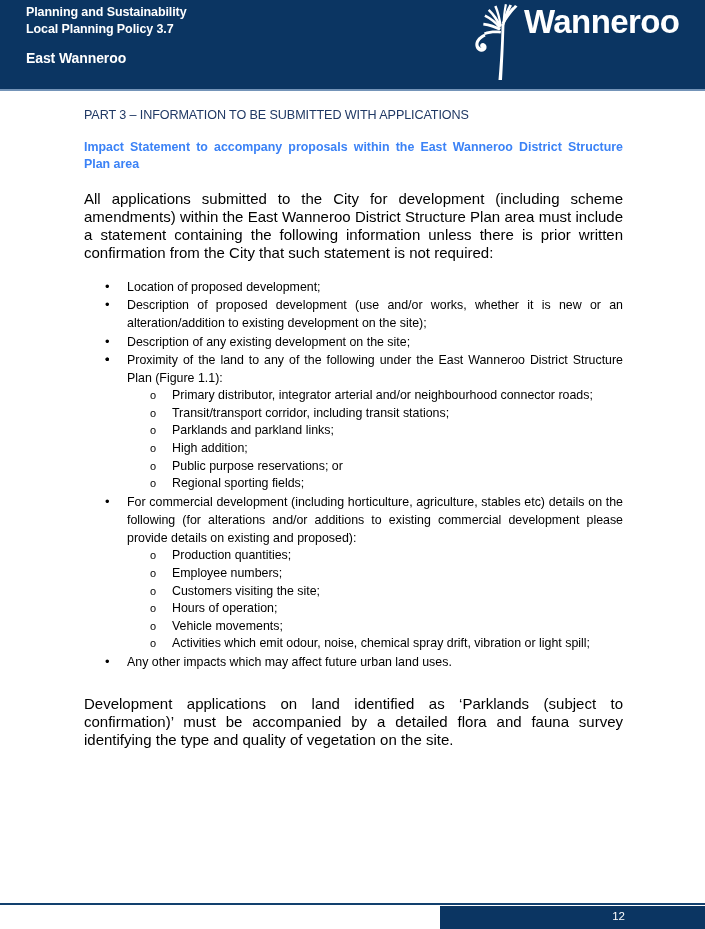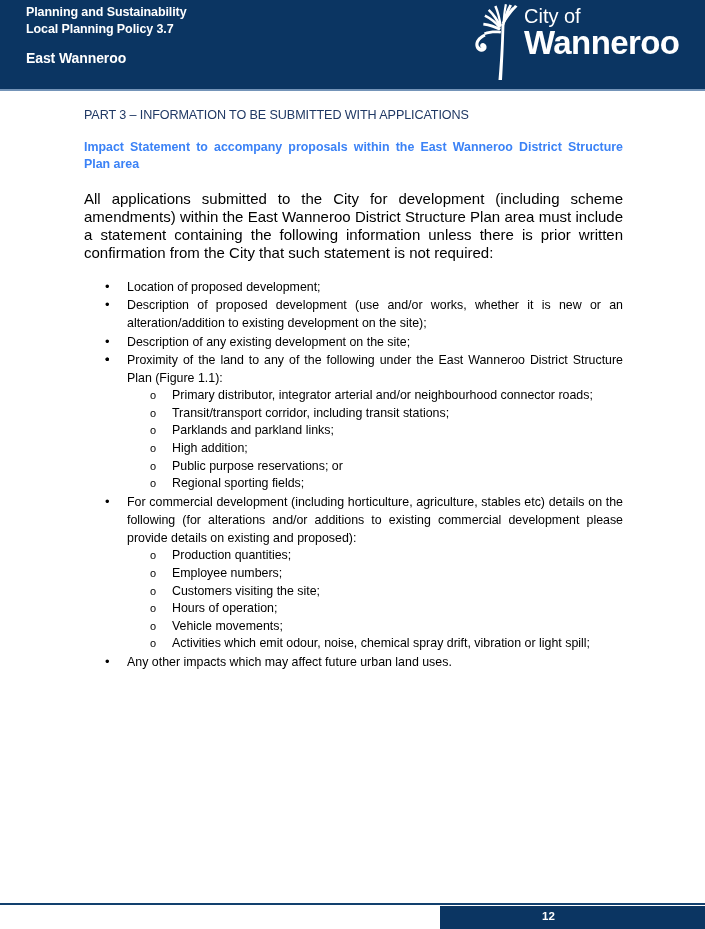--- a/index.html
+++ b/index.html
@@ -178,25 +178,24 @@
     top: 906px;
     width: 265px;
     height: 23px;
     background: #0B3562;
   }
   .footer-page {
     position: absolute;
     left: 0;
     top: 4px;
     width: 185px;
-    text-align: center;
+    text-align: right;
     color: #FFFFFF;
     font-size: 11.5px;
-    font-weight: bold;
-    padding-left: 16px;
+    font-weight: normal;
   }
 </style>
 </head>
 <body>
 
 <div class="header">
   <div class="header-titles">
     <div class="header-line">Planning and Sustainability</div>
     <div class="header-line">Local Planning Policy 3.7</div>
     <div class="header-line accent">East Wanneroo</div>
@@ -212,21 +211,20 @@
         <path d="M30.8 21.5 C29.5 14, 28 7, 25.5 1.5 L23.2 2.5 C25.8 8, 27.6 15, 28.6 22.2 Z"></path>
         <path d="M30.5 22 C27.5 15.5, 23.5 9.5, 18.5 5 L16.8 6.8 C21.5 11, 25.2 17, 28.0 23 Z"></path>
         <path d="M30.2 23 C26 18, 20.5 13.5, 14.5 10.5 L13.3 12.8 C19 15.5, 24 19.5, 27.8 24.2 Z"></path>
         <path d="M30 24.5 C25 21.5, 19 19.5, 12.5 18.8 L12.2 21.4 C18.3 22.2, 23.8 24, 28.3 26.6 Z"></path>
         <path d="M30 27 C24.5 26, 18.5 26.5, 13 28.5 L13.8 31 C19 29.2, 24.5 28.8, 29.6 29.6 Z"></path>
         <path d="M13.6 29.8 C8.5 31.8, 5 35.5, 4.4 39.5 C3.9 43, 5.8 46.4, 9 47.4 C11.8 48.2, 14.6 46.9, 15.4 44.4 C16.1 42.1, 14.9 39.8, 12.8 39.2 C11.2 38.7, 9.6 39.5, 9.2 41 C8.9 42.2, 9.5 43.4, 10.6 43.8 C9.0 43.7, 7.7 42.5, 7.5 40.8 C7.1 37.7, 10.0 34.4, 14.5 32.4 Z"></path>
         <path d="M30.8 19 C33.5 13, 37 7.5, 41.5 3.2 L42.8 4.6 C38.8 8.8, 35.6 14, 33.2 19.6 Z"></path>
       </g>
     </svg>
     <div class="logo-text">
-      <div class="logo-city">City of</div>
       <div class="logo-wanneroo">Wanneroo</div>
     </div>
   </div>
 </div>
 <div class="header-underline"></div>
 
 <div class="content">
   <div class="part-heading">PART 3 – INFORMATION TO BE SUBMITTED WITH APPLICATIONS</div>
   <div class="subheading">Impact Statement to accompany proposals within the East Wanneroo District Structure Plan area</div>
   <div class="para">All applications submitted to the City for development (including scheme amendments) within the East Wanneroo District Structure Plan area must include a statement containing the following information unless there is prior written confirmation from the City that such statement is not required:</div>
@@ -248,18 +246,19 @@
           <li class="subbullet nojustify"><span class="marker">o</span><span>Production quantities;</span></li>
           <li class="subbullet nojustify"><span class="marker">o</span><span>Employee numbers;</span></li>
           <li class="subbullet nojustify"><span class="marker">o</span><span>Customers visiting the site;</span></li>
           <li class="subbullet nojustify"><span class="marker">o</span><span>Hours of operation;</span></li>
           <li class="subbullet nojustify"><span class="marker">o</span><span>Vehicle movements;</span></li>
           <li class="subbullet"><span class="marker">o</span><span>Activities which emit odour, noise, chemical spray drift, vibration or light spill;</span></li>
         </ul></li>
       <li class="bullet"><span class="marker">•</span><span>Any other impacts which may affect future urban land uses.</span></li>
     </ul>
 
+  <div class="para last">Development applications on land identified as ‘Parklands (subject to confirmation)’ must be accompanied by a detailed flora and fauna survey identifying the type and quality of vegetation on the site.</div>
 </div>
 
 <div class="footer-rule"></div>
 <div class="footer-block">
   <div class="footer-page">12</div>
 </div>
 
 </body></html>

